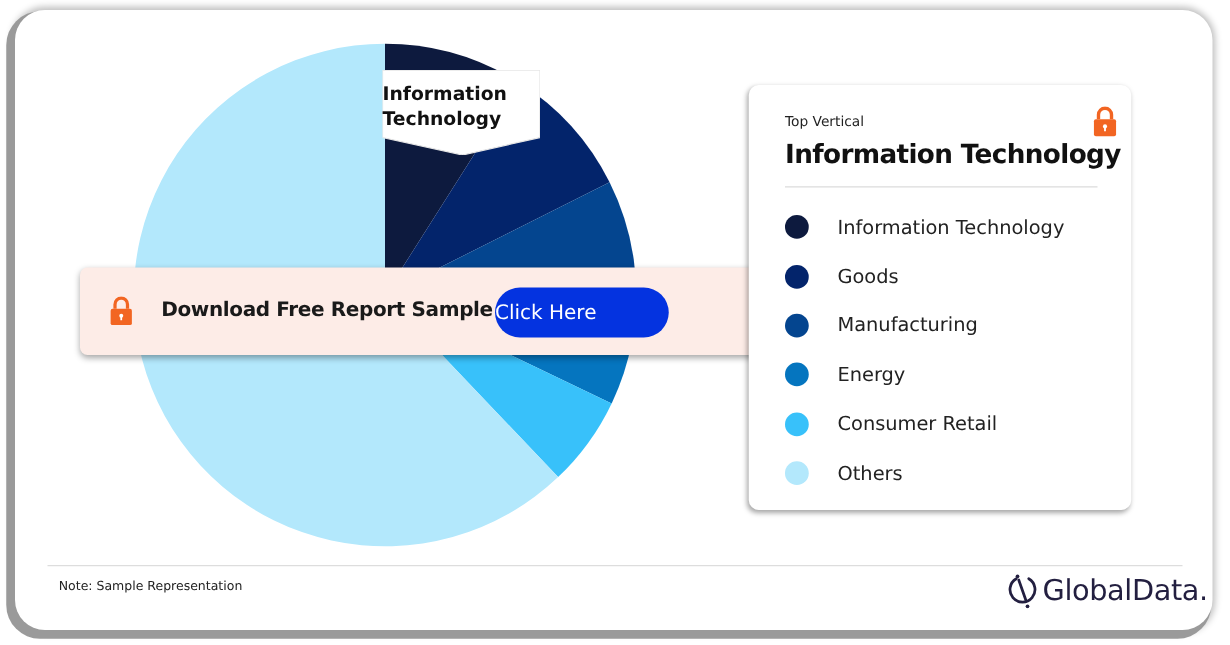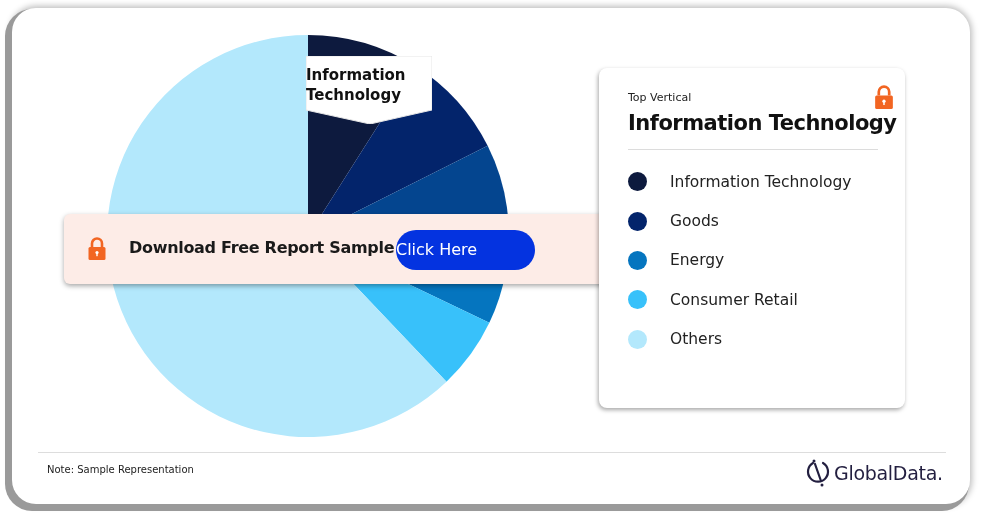--- a/index.html
+++ b/index.html
@@ -42,21 +42,21 @@
   .legend .title { position: absolute; left: 29px; top: 43px; font-size: 21px; font-weight: bold; color: #111; font-family: "DejaVu Sans", sans-serif; letter-spacing: -0.5px; white-space: nowrap; }
   .legend .lock2 { position: absolute; left: 275px; top: 17px; }
   .legend .divider { position: absolute; left: 29px; top: 81px; width: 250px; height: 1px; background: #dcdcdc; }
   .legend ul { list-style: none; margin: 0; padding: 0; position: absolute; left: 29px; top: 94px; }
   .legend li { height: 39.4px; display: flex; align-items: center; }
   .legend .dot { width: 19px; height: 19px; border-radius: 50%; display: inline-block; margin-right: 23px; }
   .legend .lab { font-size: 15.5px; color: #222; font-family: "DejaVu Sans", sans-serif; }
   .footer-line { position: absolute; left: 38px; top: 452px; width: 908px; height: 1px; background: #dddddd; }
   .note { position: absolute; left: 47px; top: 464px; font-size: 10px; color: #222; font-family: "DejaVu Sans", sans-serif; }
   .logo { position: absolute; left: 806px; top: 458px; height: 30px; display: flex; align-items: center; }
-  .logo .word { font-size: 19px; color: #231f40; font-family: "DejaVu Sans", sans-serif; margin-left: 4px; letter-spacing: -0.3px; }
+  .logo .word { font-size: 23px; color: #231f40; font-family: "DejaVu Sans", sans-serif; margin-left: 4px; letter-spacing: -0.3px; }
 </style>
 </head>
 <body>
 
 <div class="frame"></div>
 
 <div class="pie-wrap">
   <svg id="pie" viewBox="0 0 404 404">
       <path d="M202,202 L202,1 A201,201 0 0 1 309.7011857907783,32.290086974094976 Z" fill="#0d1a3e"></path>
       <path d="M202,202 L309.7011857907783,32.290086974094976 A201,201 0 0 1 381.66212625440403,111.87497356590352 Z" fill="#03246b"></path>
@@ -105,20 +105,24 @@
   <ul>
     <li>
         <span class="dot" style="background: rgb(13, 26, 62);"></span>
         <span class="lab">Information Technology</span>
       </li>
     <li>
         <span class="dot" style="background: rgb(3, 36, 107);"></span>
         <span class="lab">Goods</span>
       </li>
     <li>
+        <span class="dot" style="background: rgb(4, 69, 143);"></span>
+        <span class="lab">Manufacturing</span>
+      </li>
+    <li>
         <span class="dot" style="background: rgb(5, 117, 191);"></span>
         <span class="lab">Energy</span>
       </li>
     <li>
         <span class="dot" style="background: rgb(56, 193, 250);"></span>
         <span class="lab">Consumer Retail</span>
       </li>
     <li>
         <span class="dot" style="background: rgb(179, 232, 252);"></span>
         <span class="lab">Others</span>

